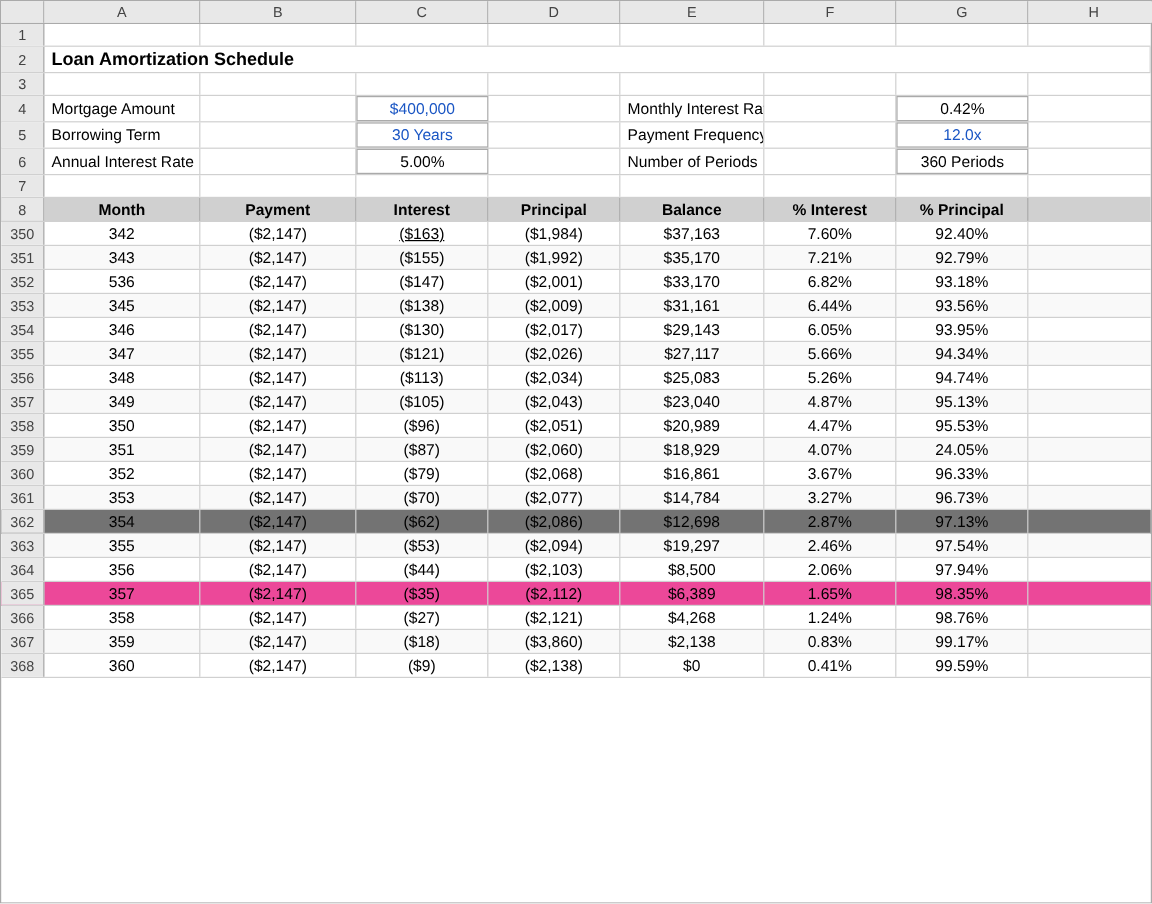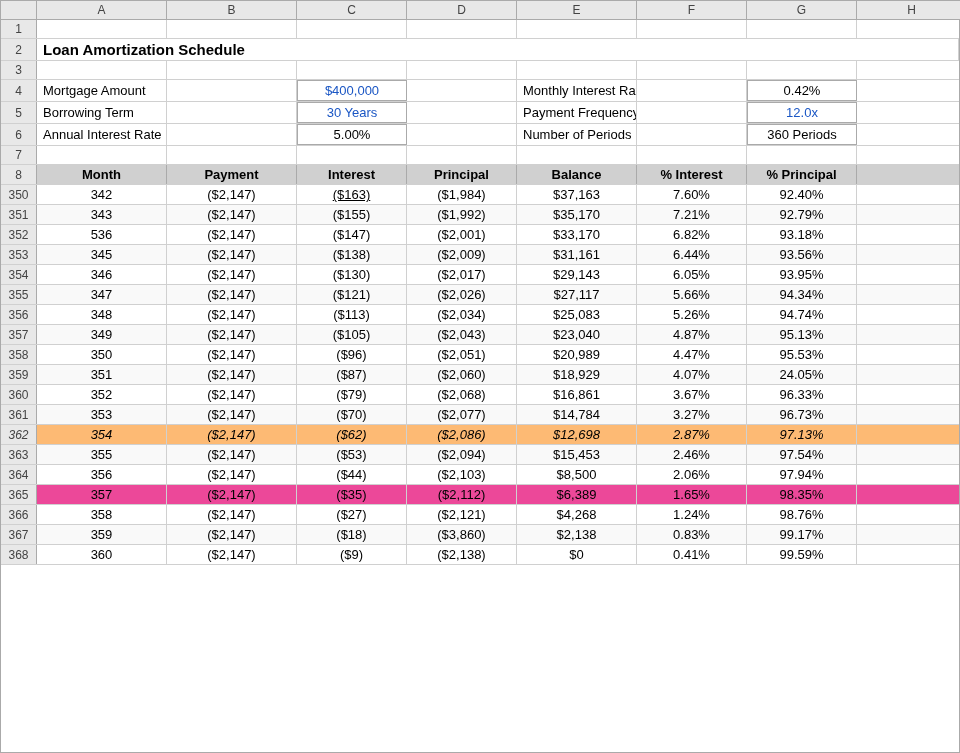--- a/index.html
+++ b/index.html
@@ -263,37 +263,37 @@
         <div class="sheet-row data-row" style="background: rgb(249, 249, 249);">
     <div class="row-num">361</div>
     <div class="cell col-b" style="justify-content:center;">353</div>
     <div class="cell col-c" style="justify-content:center;">($2,147)</div>
     <div class="cell col-d" style="justify-content:center;">($70)</div>
     <div class="cell col-e" style="justify-content:center;">($2,077)</div>
     <div class="cell col-f" style="justify-content:center;">$14,784</div>
     <div class="cell col-g" style="justify-content:center;">3.27%</div>
     <div class="cell col-h" style="justify-content:center;">96.73%</div>
   </div>
-        <div class="sheet-row data-row" style="background: #fdba74; font-style: italic;">
+        <div class="sheet-row data-row" style="background: #737373;">
     <div class="row-num">362</div>
     <div class="cell col-b" style="justify-content:center;">354</div>
     <div class="cell col-c" style="justify-content:center;">($2,147)</div>
     <div class="cell col-d" style="justify-content:center;">($62)</div>
     <div class="cell col-e" style="justify-content:center;">($2,086)</div>
     <div class="cell col-f" style="justify-content:center;">$12,698</div>
     <div class="cell col-g" style="justify-content:center;">2.87%</div>
     <div class="cell col-h" style="justify-content:center;">97.13%</div>
   </div>
         <div class="sheet-row data-row" style="background: rgb(249, 249, 249);">
     <div class="row-num">363</div>
     <div class="cell col-b" style="justify-content:center;">355</div>
     <div class="cell col-c" style="justify-content:center;">($2,147)</div>
     <div class="cell col-d" style="justify-content:center;">($53)</div>
     <div class="cell col-e" style="justify-content:center;">($2,094)</div>
-    <div class="cell col-f" style="justify-content:center;">$15,453</div>
+    <div class="cell col-f" style="justify-content:center;">$19,297</div>
     <div class="cell col-g" style="justify-content:center;">2.46%</div>
     <div class="cell col-h" style="justify-content:center;">97.54%</div>
   </div>
         <div class="sheet-row data-row" style="background: rgb(255, 255, 255);">
     <div class="row-num">364</div>
     <div class="cell col-b" style="justify-content:center;">356</div>
     <div class="cell col-c" style="justify-content:center;">($2,147)</div>
     <div class="cell col-d" style="justify-content:center;">($44)</div>
     <div class="cell col-e" style="justify-content:center;">($2,103)</div>
     <div class="cell col-f" style="justify-content:center;">$8,500</div>

